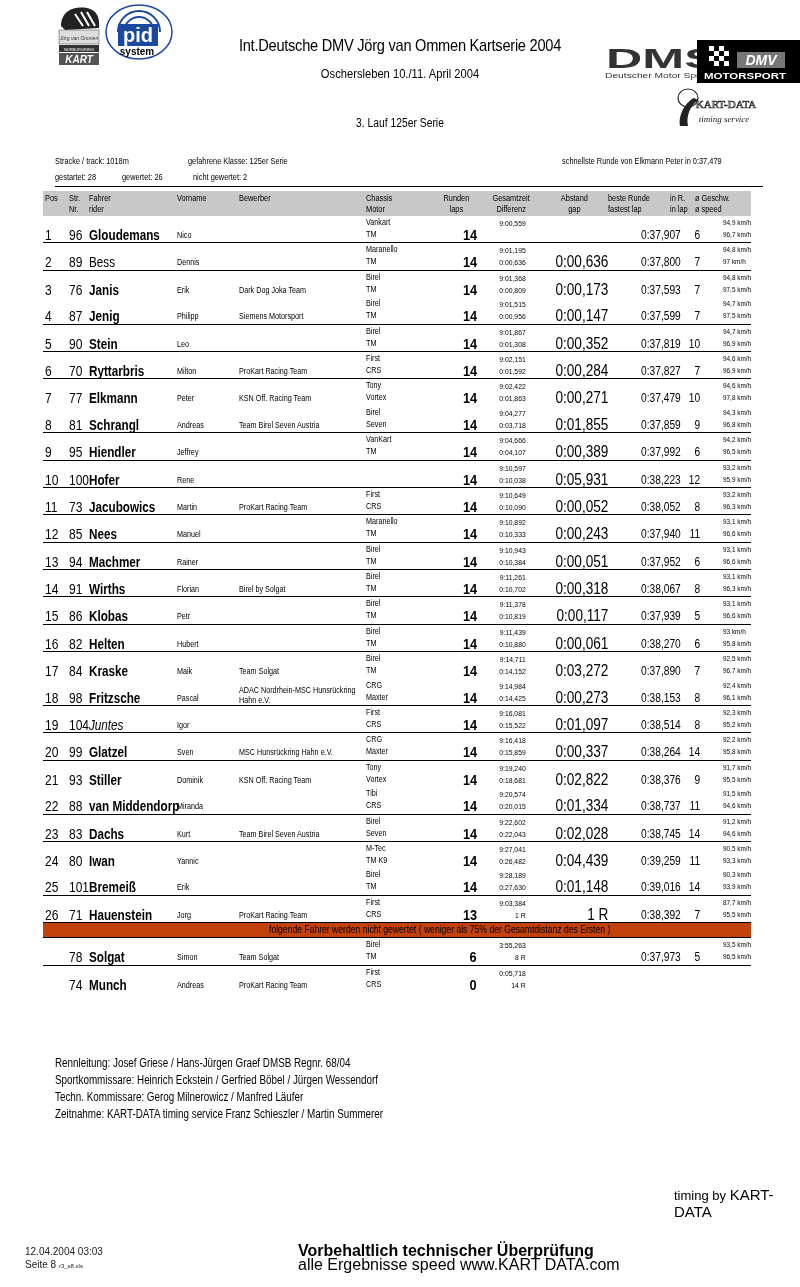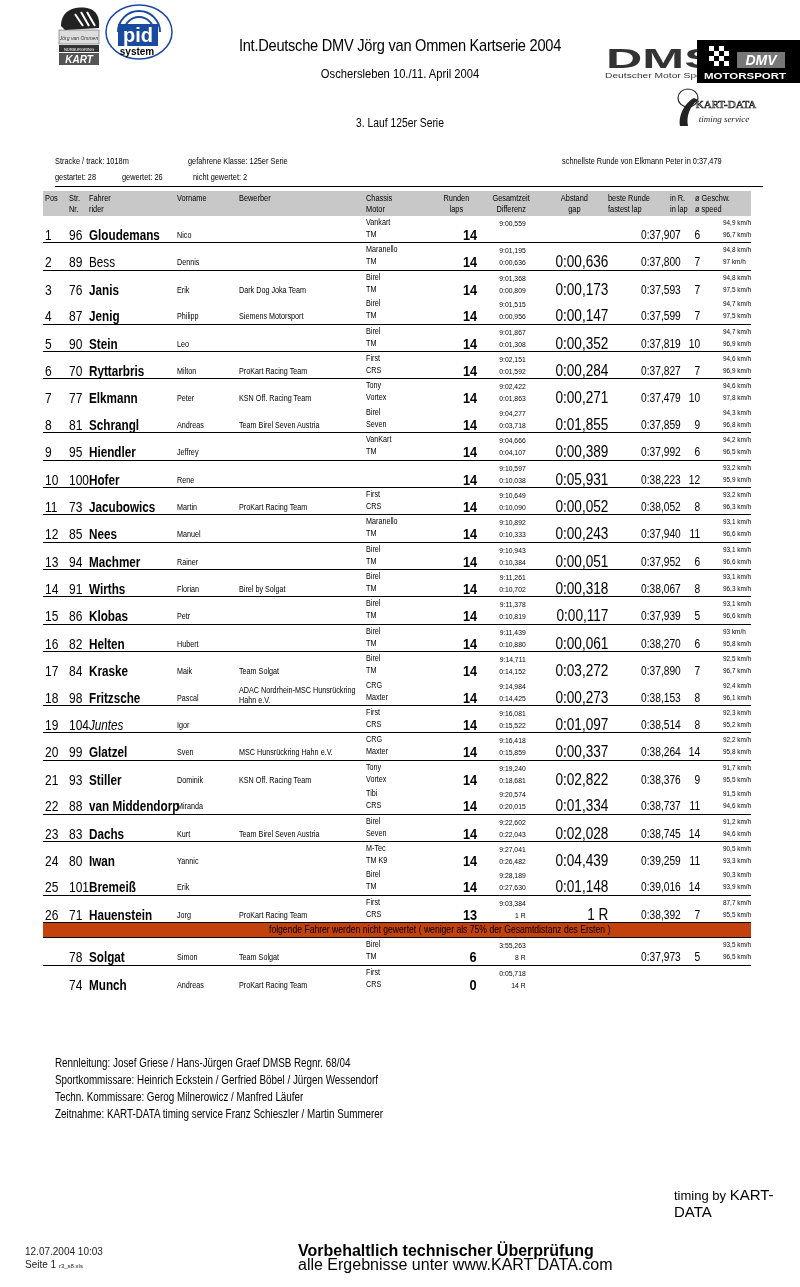--- a/index.html
+++ b/index.html
@@ -620,22 +620,22 @@
 </div>
 
 <div id="officials">
   <div>Rennleitung: Josef Griese / Hans-Jürgen Graef    DMSB Regnr. 68/04</div>
   <div>Sportkommissare: Heinrich Eckstein / Gerfried Böbel / Jürgen Wessendorf</div>
   <div>Techn. Kommissare: Gerog Milnerowicz / Manfred Läufer</div>
   <div>Zeitnahme: KART-DATA timing service Franz Schieszler / Martin Summerer</div>
 </div>
 
 <div id="footer-left">
-  <div>12.07.2004  10:03</div>
-  <div><span>Seite 1</span> <span class="small">r3_s8.xls</span></div>
+  <div>12.04.2004  03:03</div>
+  <div><span>Seite 8</span> <span class="small">r3_s8.xls</span></div>
 </div>
 <div id="footer-center">
   <div style="font-weight:bold;">Vorbehaltlich technischer Überprüfung</div>
-  <div>alle Ergebnisse unter www.KART DATA.com</div>
+  <div>alle Ergebnisse speed www.KART DATA.com</div>
 </div>
 <div id="footer-right">
   <span>timing by</span> <span style="font-size:15px;">KART-DATA</span>
 </div>
 
 </body></html>

